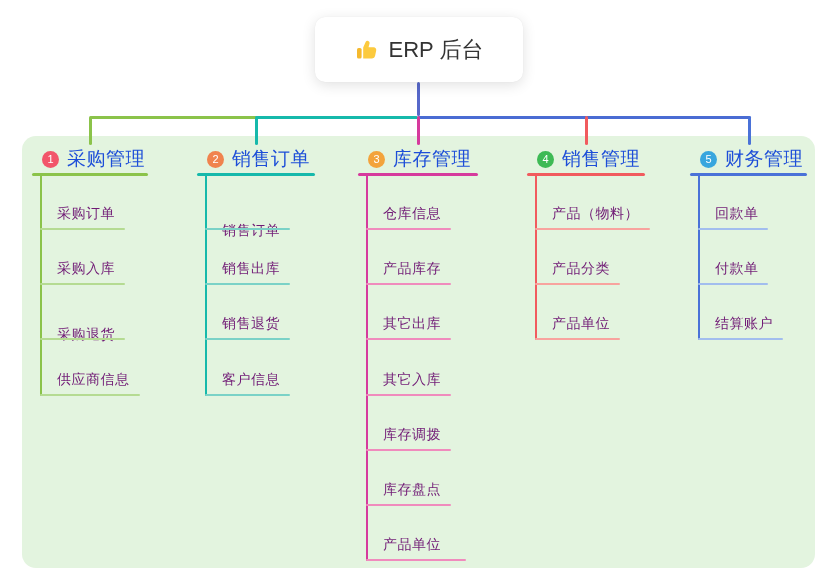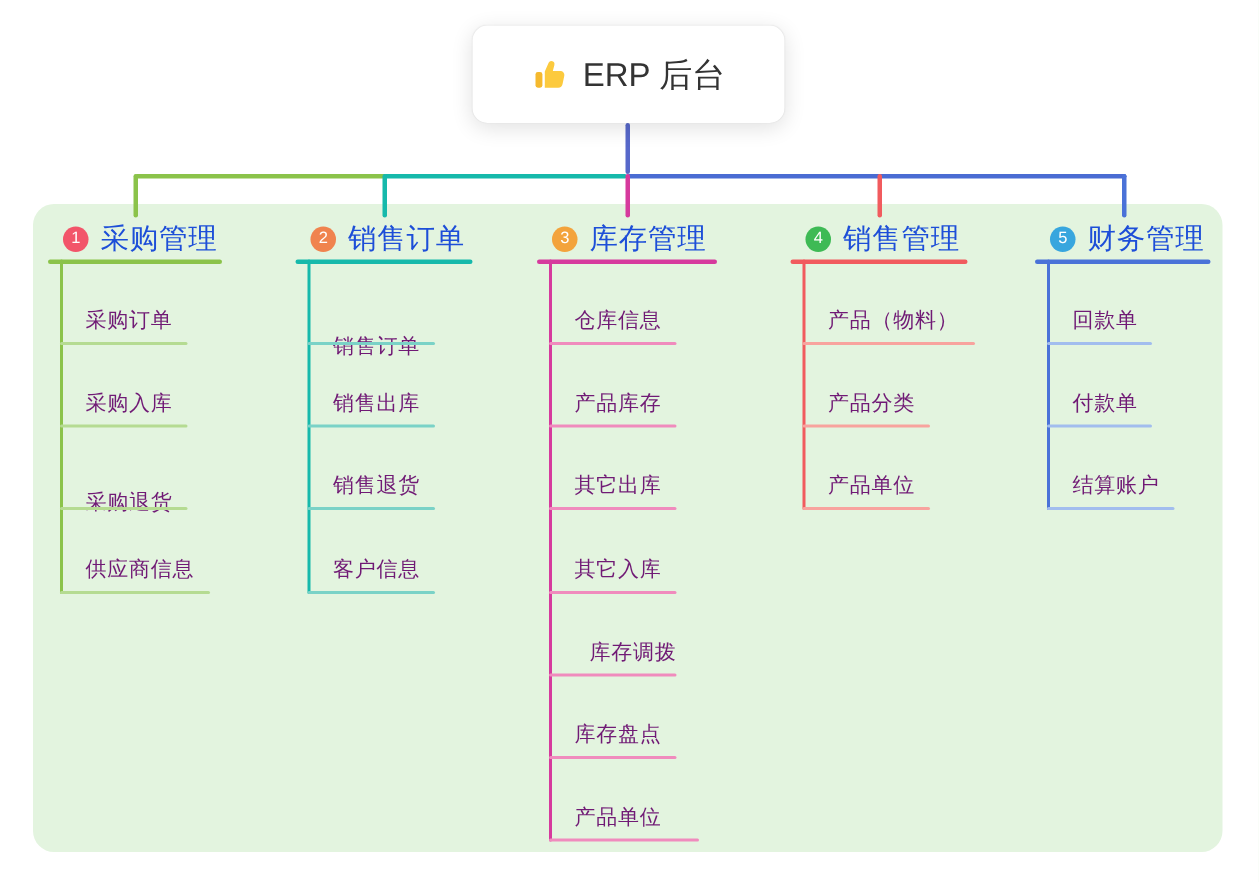--- a/index.html
+++ b/index.html
@@ -83,21 +83,21 @@
       <div class="hline" style="left: 358px; top: 173px; width: 120px; height: 3px; background: rgb(214, 58, 157);"></div>
       <div class="vline" style="left: 366px; top: 173px; width: 2px; height: 388px; background: rgb(214, 58, 157);"></div>
       <div class="child-label" style="left: 383px; top: 205px;">仓库信息</div>
       <div class="hline" style="left: 366px; top: 228px; width: 85px; height: 2px; background: rgb(240, 139, 189);"></div>
       <div class="child-label" style="left: 383px; top: 260px;">产品库存</div>
       <div class="hline" style="left: 366px; top: 283px; width: 85px; height: 2px; background: rgb(240, 139, 189);"></div>
       <div class="child-label" style="left: 383px; top: 315px;">其它出库</div>
       <div class="hline" style="left: 366px; top: 338px; width: 85px; height: 2px; background: rgb(240, 139, 189);"></div>
       <div class="child-label" style="left: 383px; top: 371px;">其它入库</div>
       <div class="hline" style="left: 366px; top: 394px; width: 85px; height: 2px; background: rgb(240, 139, 189);"></div>
-      <div class="child-label" style="left: 383px; top: 426px; margin-left: 10px;">库存调拨</div>
+      <div class="child-label" style="left: 383px; top: 426px;">库存调拨</div>
       <div class="hline" style="left: 366px; top: 449px; width: 85px; height: 2px; background: rgb(240, 139, 189);"></div>
       <div class="child-label" style="left: 383px; top: 481px;">库存盘点</div>
       <div class="hline" style="left: 366px; top: 504px; width: 85px; height: 2px; background: rgb(240, 139, 189);"></div>
       <div class="child-label" style="left: 383px; top: 536px;">产品单位</div>
       <div class="hline" style="left: 366px; top: 559px; width: 100px; height: 2px; background: rgb(240, 139, 189);"></div>
       <div class="branch-header" style="left: 537px; top: 148px;">
         <div class="badge" style="background: rgb(62, 186, 85);">4</div>
         <span class="branch-title">销售管理</span>
       </div>
       <div class="hline" style="left: 527px; top: 173px; width: 118px; height: 3px; background: rgb(241, 91, 94);"></div>

